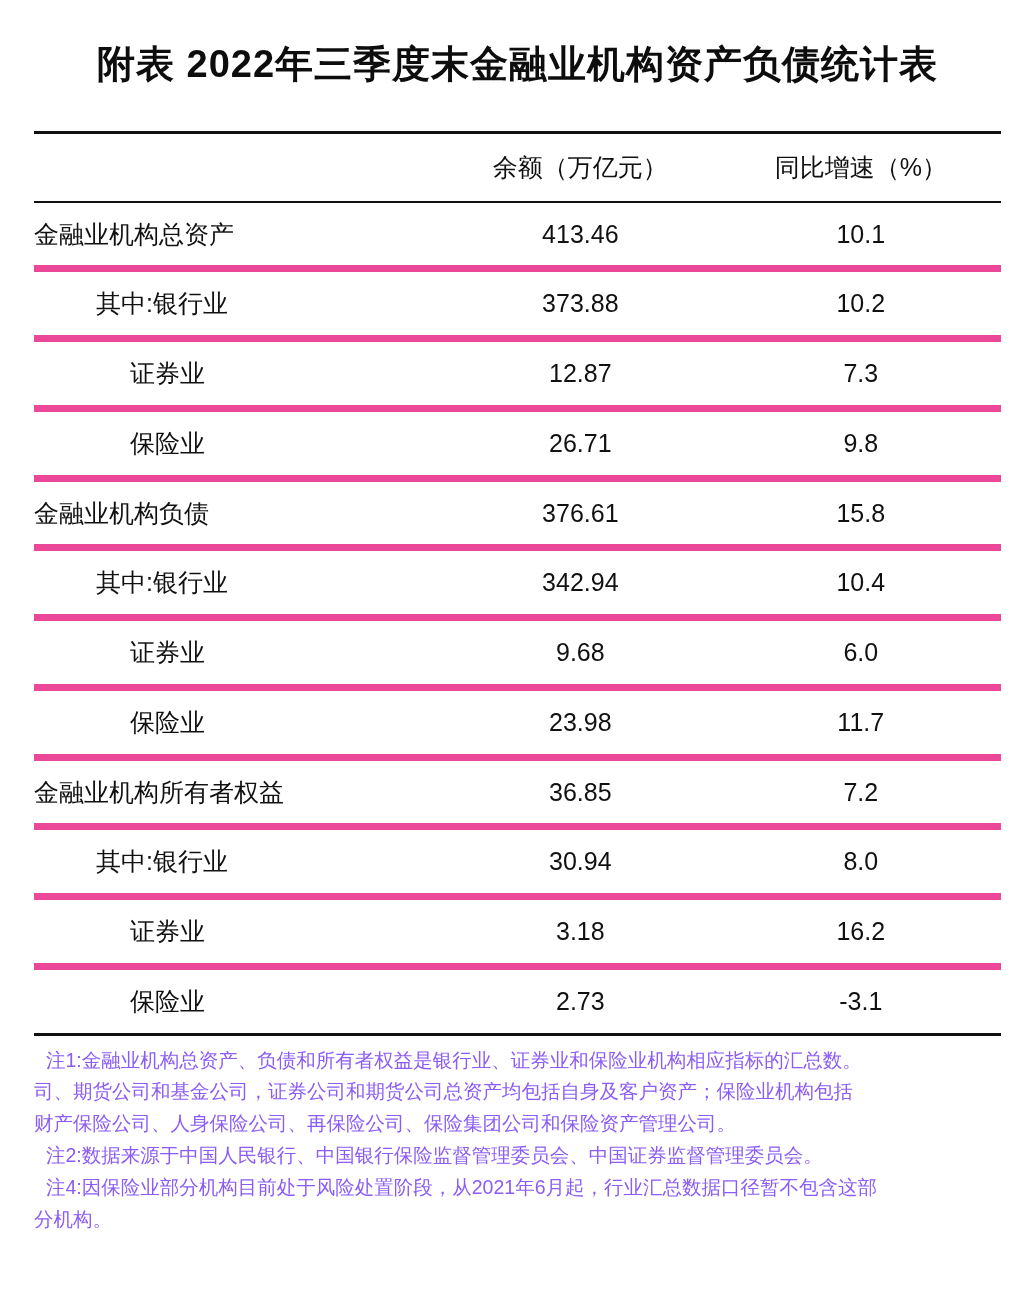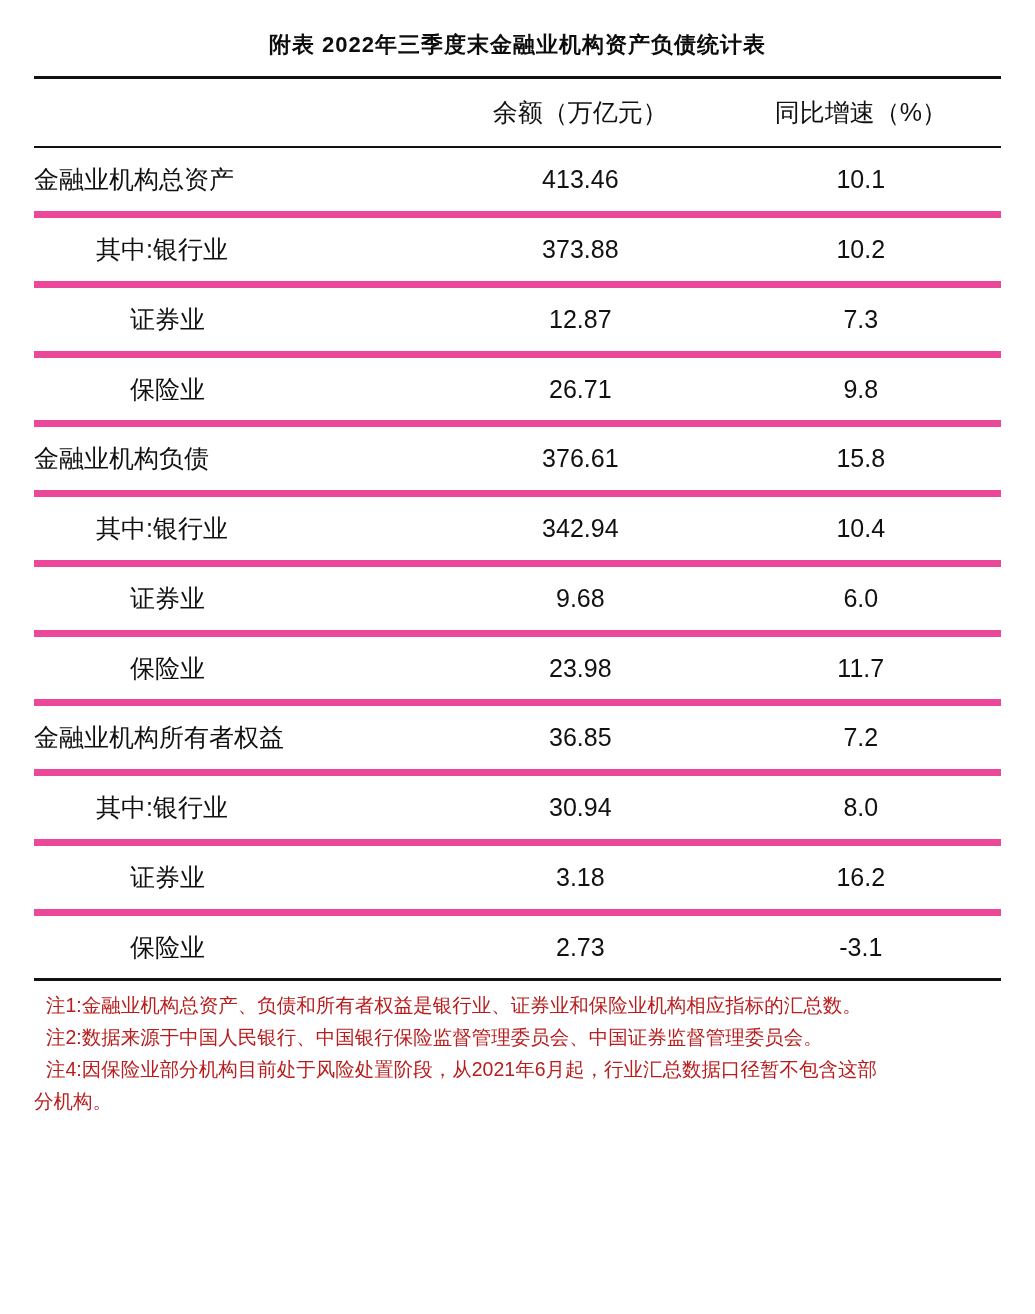--- a/index.html
+++ b/index.html
@@ -16,32 +16,33 @@
   }
   .page {
     width: 1035px;
     height: 1314px;
     box-sizing: border-box;
     padding: 0 34px;
     position: relative;
   }
   .doc-title {
     text-align: center;
-    font-size: 22px;
+    font-size: 38px;
     font-weight: bold;
     letter-spacing: 1px;
-    padding-top: 32px;
+    padding-top: 42px;
     padding-bottom: 18px;
     line-height: 1.2;
     color: #0d0d0d;
   }
   table.fin-table {
     width: 100%;
     border-collapse: collapse;
     table-layout: fixed;
+    margin-top: 25px;
   }
   table.fin-table col.c1 { width: 42%; }
   table.fin-table col.c2 { width: 29%; }
   table.fin-table col.c3 { width: 29%; }
 
   table.fin-table tr.header-row th {
     border-top: 3px solid #111;
     border-bottom: 2px solid #111;
     font-size: 25px;
     font-weight: normal;
@@ -72,21 +73,21 @@
   td.num {
     text-align: center;
   }
   tr.last-row td {
     border-bottom: 3px solid #111;
   }
   .notes {
     padding-top: 9px;
     font-size: 19.5px;
     line-height: 1.58;
-    color: #b91c1c;
+    color: #8b5cf6;
   }
   .notes p {
     margin: 0 0 1px 0;
     text-indent: 0;
   }
   .notes p.n-indent {
     padding-left: 12px;
   }
 </style>
 </head>
@@ -168,18 +169,20 @@
       <tr class="last-row">
         <td class="label indent-2">保险业</td>
         <td class="num">2.73</td>
         <td class="num">-3.1</td>
       </tr>
     </tbody>
   </table>
 
   <div class="notes">
     <p class="n-indent">注1:金融业机构总资产、负债和所有者权益是银行业、证券业和保险业机构相应指标的汇总数。</p>
+    <p>司、期货公司和基金公司，证券公司和期货公司总资产均包括自身及客户资产；保险业机构包括</p>
+    <p>财产保险公司、人身保险公司、再保险公司、保险集团公司和保险资产管理公司。</p>
     <p class="n-indent">注2:数据来源于中国人民银行、中国银行保险监督管理委员会、中国证券监督管理委员会。</p>
     <p class="n-indent">注4:因保险业部分机构目前处于风险处置阶段，从2021年6月起，行业汇总数据口径暂不包含这部</p>
     <p>分机构。</p>
   </div>
 
 </div>
 
 </body></html>

